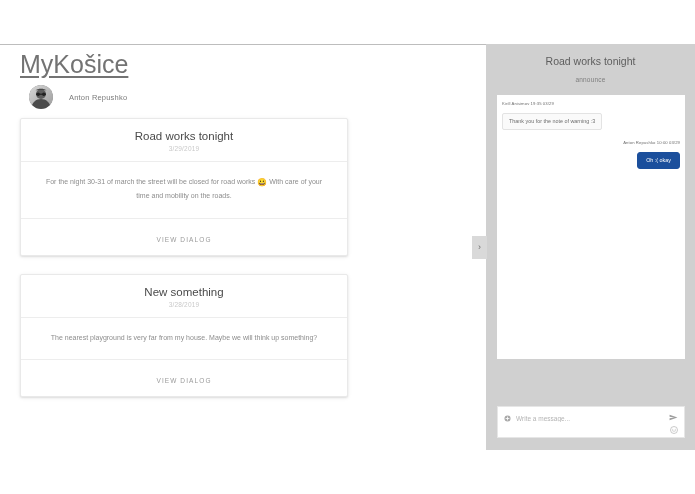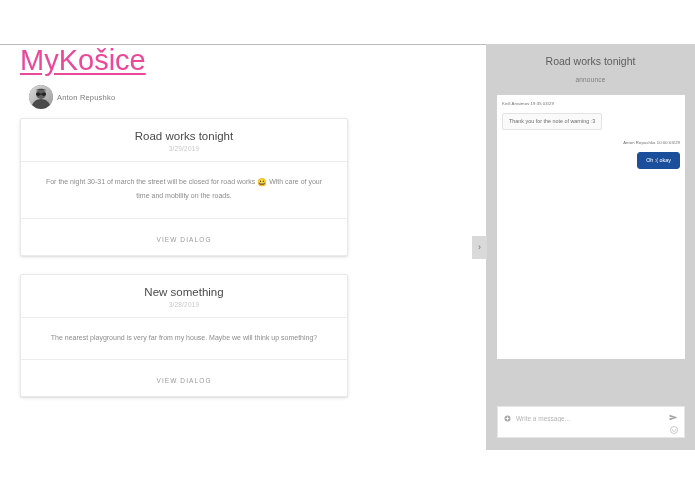--- a/index.html
+++ b/index.html
@@ -29,37 +29,37 @@
     left: 0;
     top: 0;
     width: 486px;
     height: 494px;
     background: #ffffff;
   }
 
   .brand {
     position: absolute;
     left: 20px;
-    top: 44px;
-    font-size: 29px;
+    top: 50px;
+    font-size: 25px;
     font-weight: 400;
-    color: #ec4899;
+    color: #737373;
     text-decoration: underline;
     text-underline-offset: 3px;
     letter-spacing: 0px;
     white-space: nowrap;
   }
 
   .user-row {
     position: absolute;
     left: 29px;
     top: 85px;
     display: flex;
     align-items: center;
-    gap: 4px;
+    gap: 16px;
   }
 
   .avatar {
     width: 24px;
     height: 24px;
     border-radius: 50%;
     overflow: hidden;
     flex: 0 0 auto;
     background: #8c8c8c;
     position: relative;

